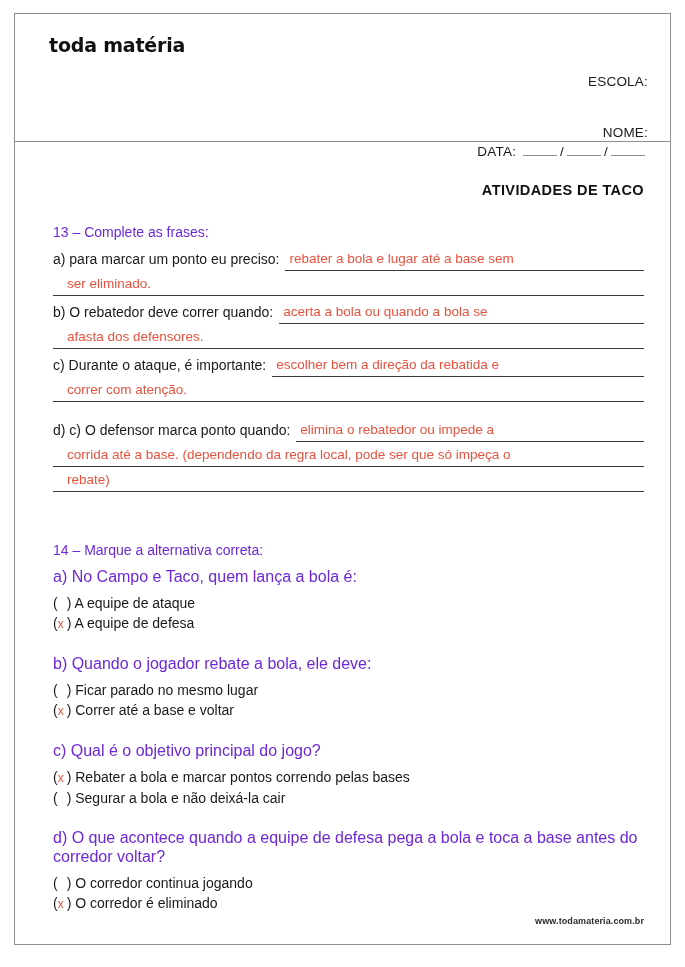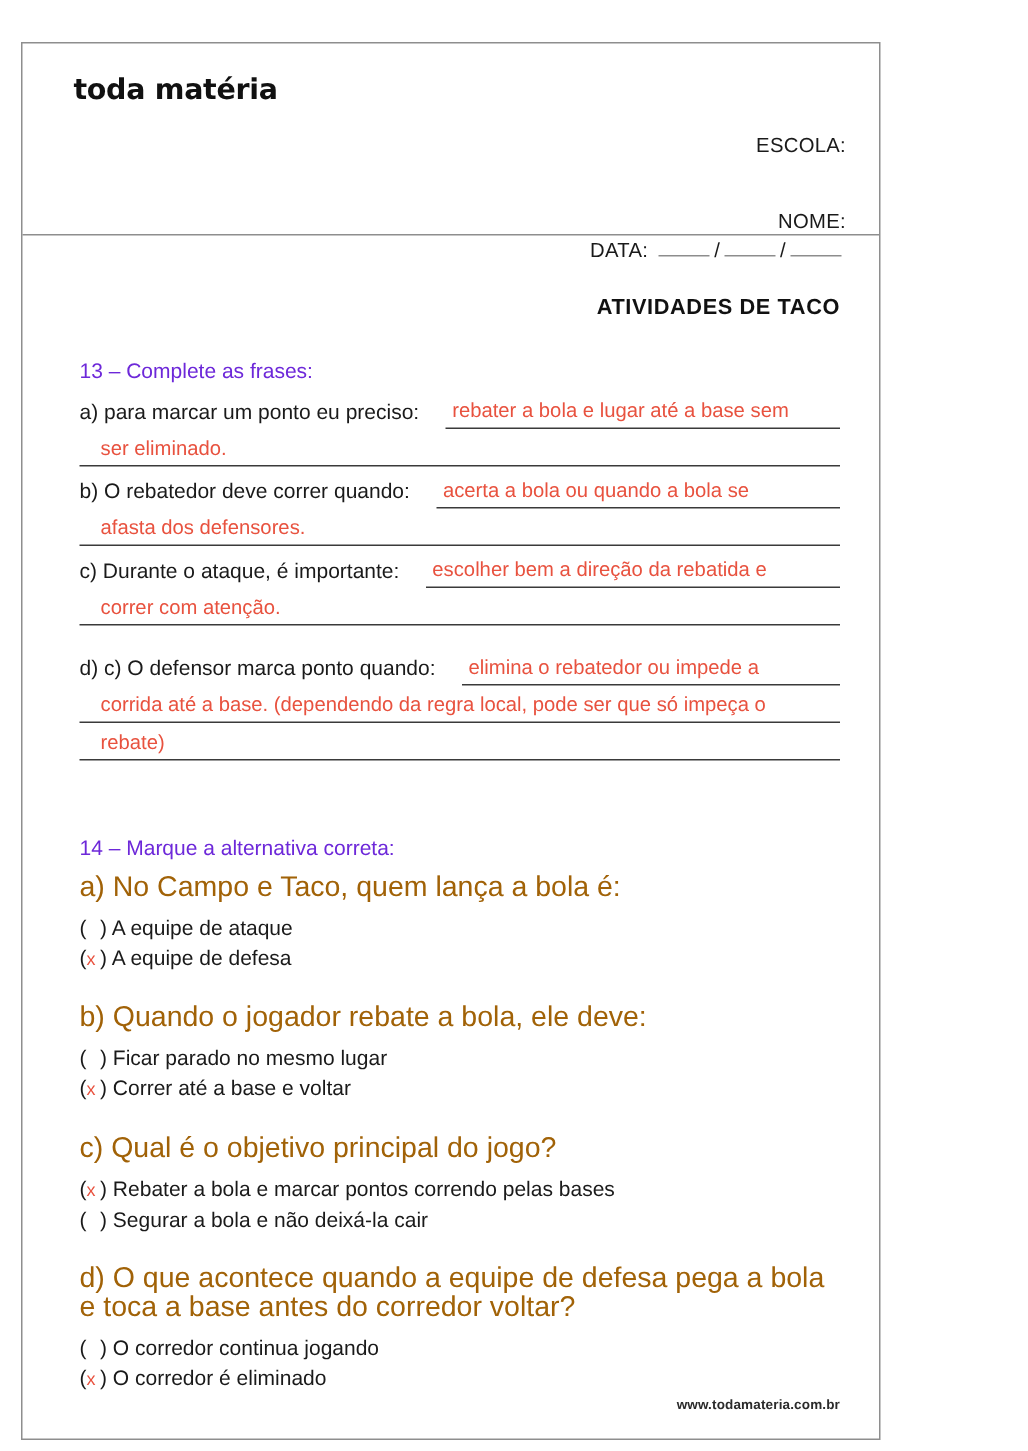--- a/index.html
+++ b/index.html
@@ -12,22 +12,22 @@
     height: 967px;
     font-family: "Liberation Sans", sans-serif;
     color: #1a1a1a;
     position: relative;
     overflow: hidden;
   }
 
   .page {
     position: absolute;
     left: 14px;
-    top: 28px;
-    width: 573px;
+    top: 13px;
+    width: 657px;
     height: 932px;
     box-sizing: border-box;
     border: 1px solid #8e8e8e;
     background: #fff;
   }
 
   
   .header-box {
     box-sizing: border-box;
     height: 128px;
@@ -105,21 +105,20 @@
 
   
   .fill-item { margin: 0 0 6px 12px; }
 
   .fill-line {
     display: flex;
     align-items: flex-end;
     font-size: 14px;
     line-height: 19px;
     min-height: 22px;
-    gap: 12px;
   }
   .prompt {
     white-space: nowrap;
     color: #1a1a1a;
     padding-bottom: 2px;
   }
   .answer-seg {
     flex: 1 1 auto;
     border-bottom: 1.3px solid #3a3a3a;
     margin-left: 6px;
@@ -131,24 +130,24 @@
   }
   .answer-seg.full {
     margin-left: 0;
     padding-left: 14px;
   }
   .fill-line.cont { margin-top: 3px; }
 
   
   .mc-block { margin: 0 0 0 12px; }
   .mc-q {
-    font-size: 19px;
+    font-size: 16px;
     line-height: 19px;
     margin: 0 0 7px 0;
-    color: #a16207;
+    color: #6d28d9;
     max-width: 600px;
   }
   .mc-opt {
     font-size: 14px;
     line-height: 20px;
     color: #1a1a1a;
     white-space: nowrap;
   }
   .box {
     display: inline-block;

